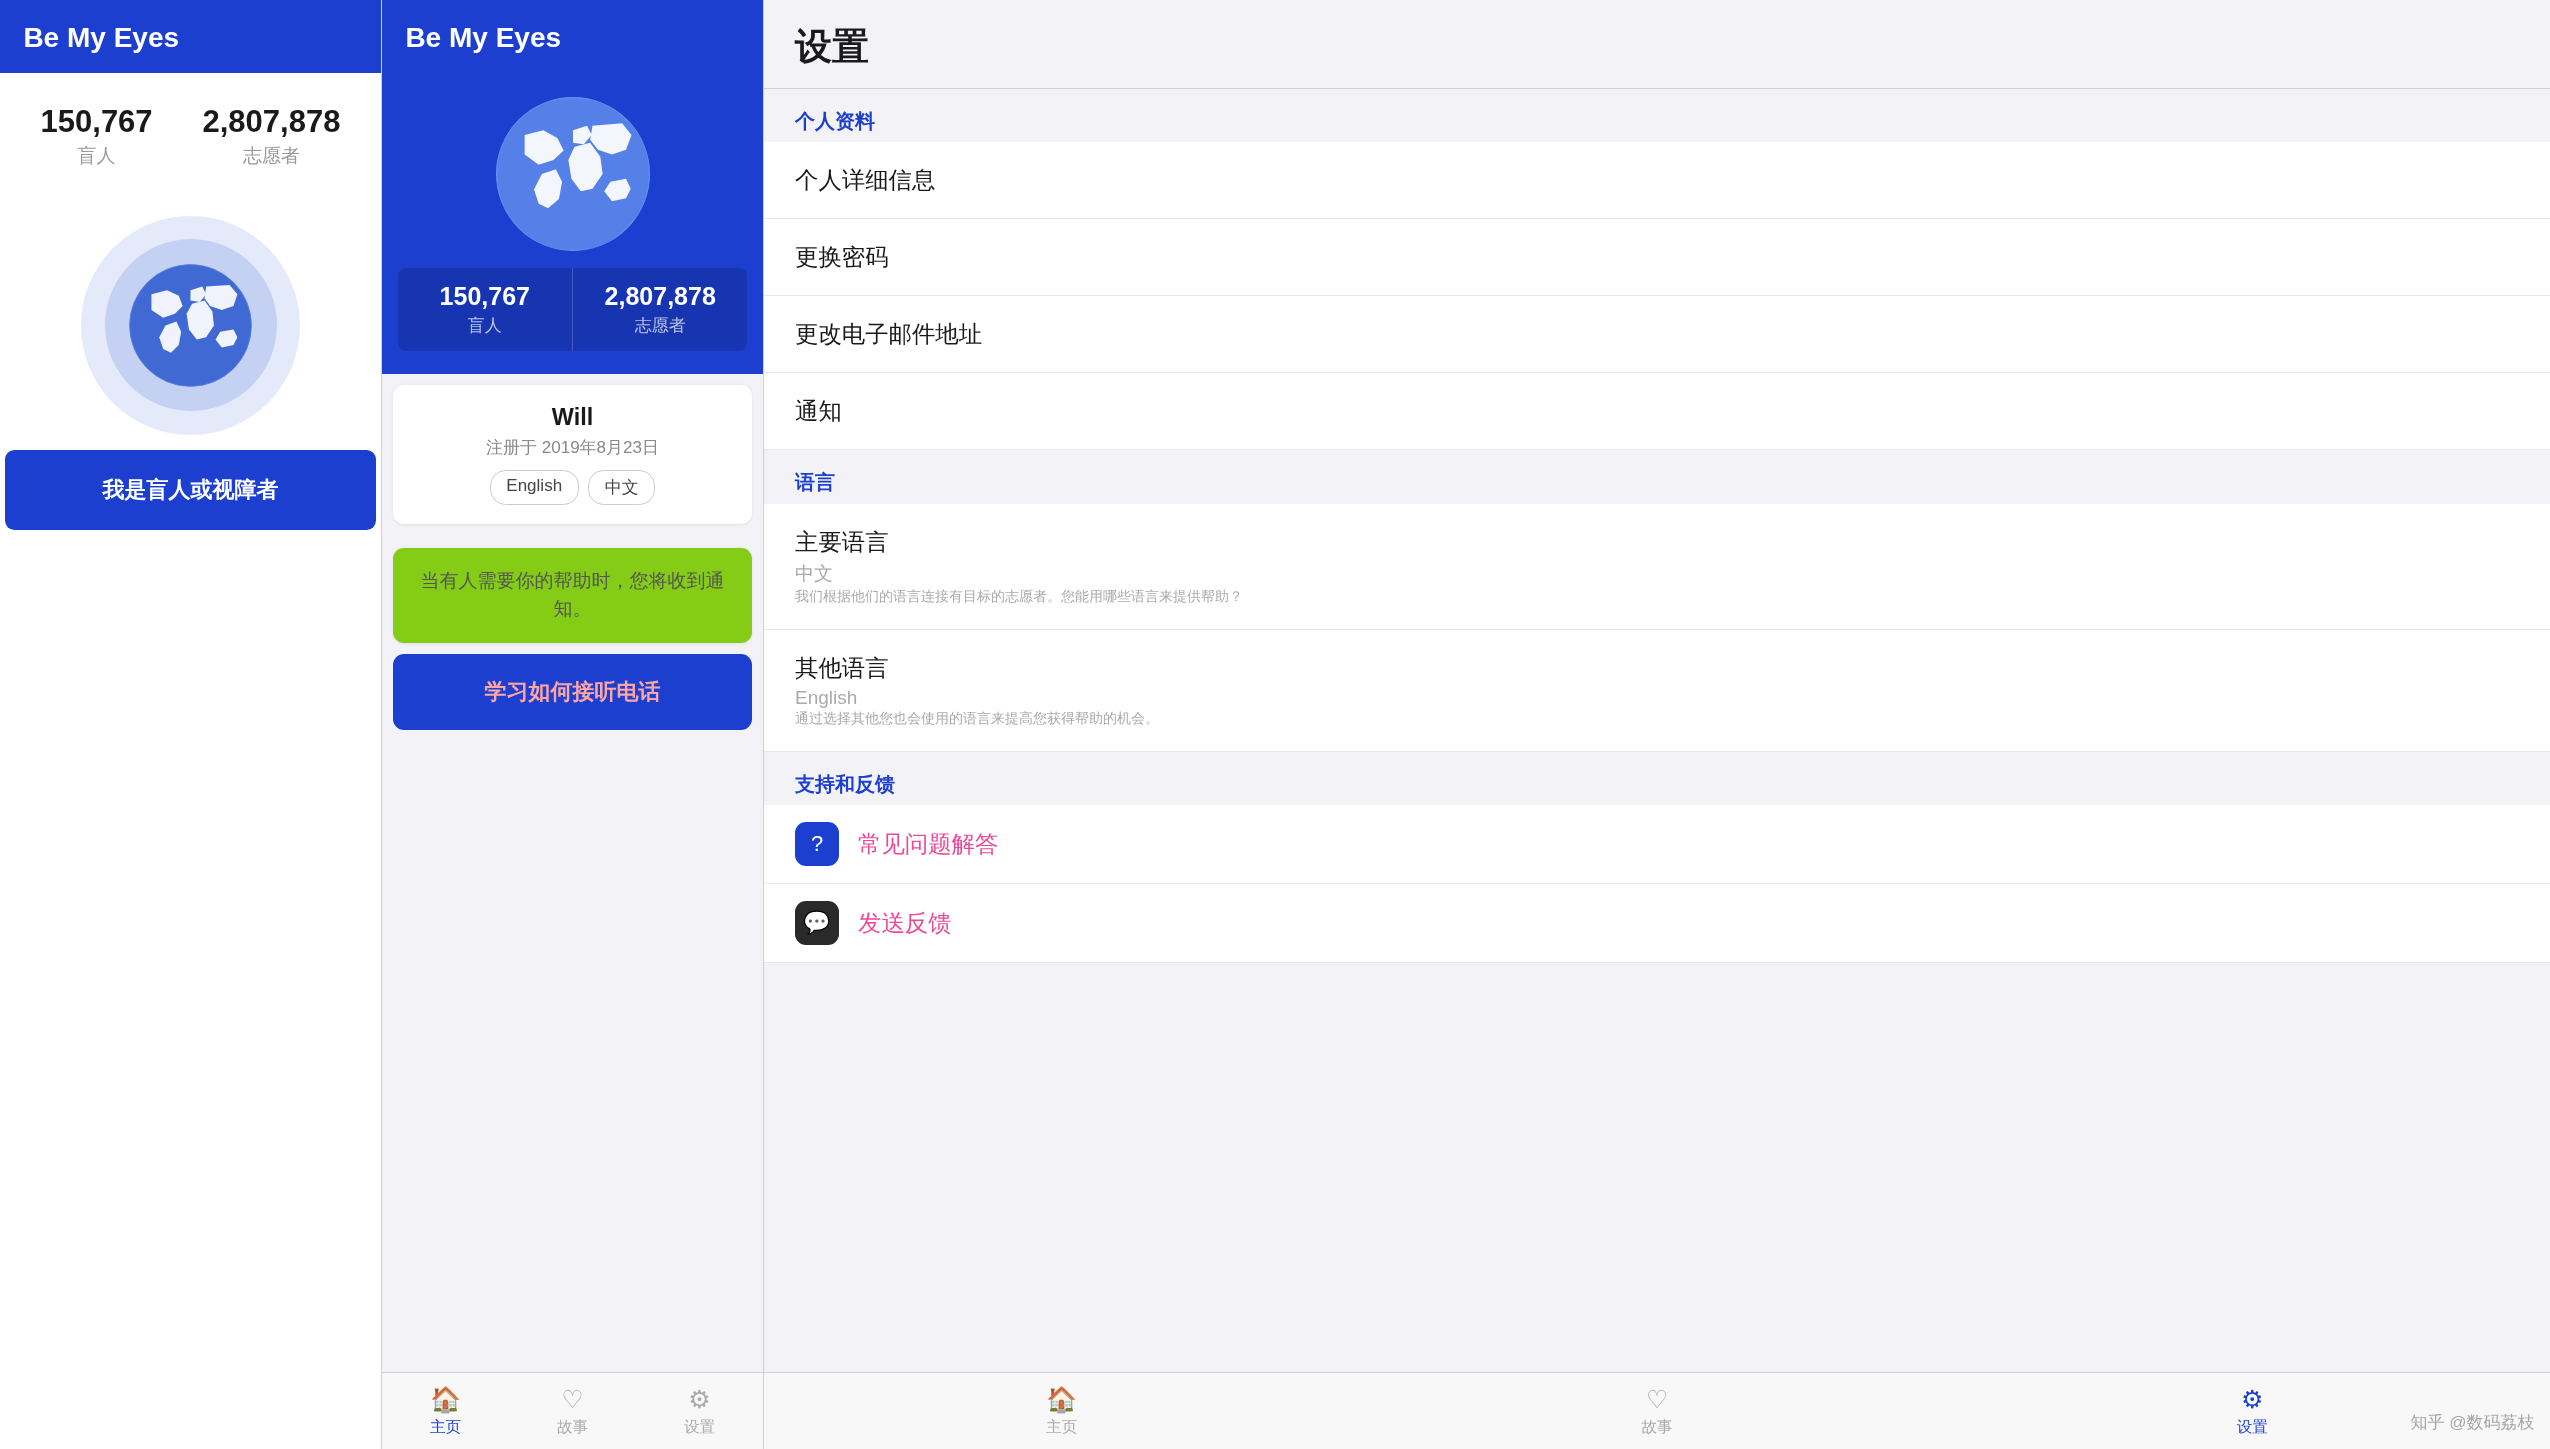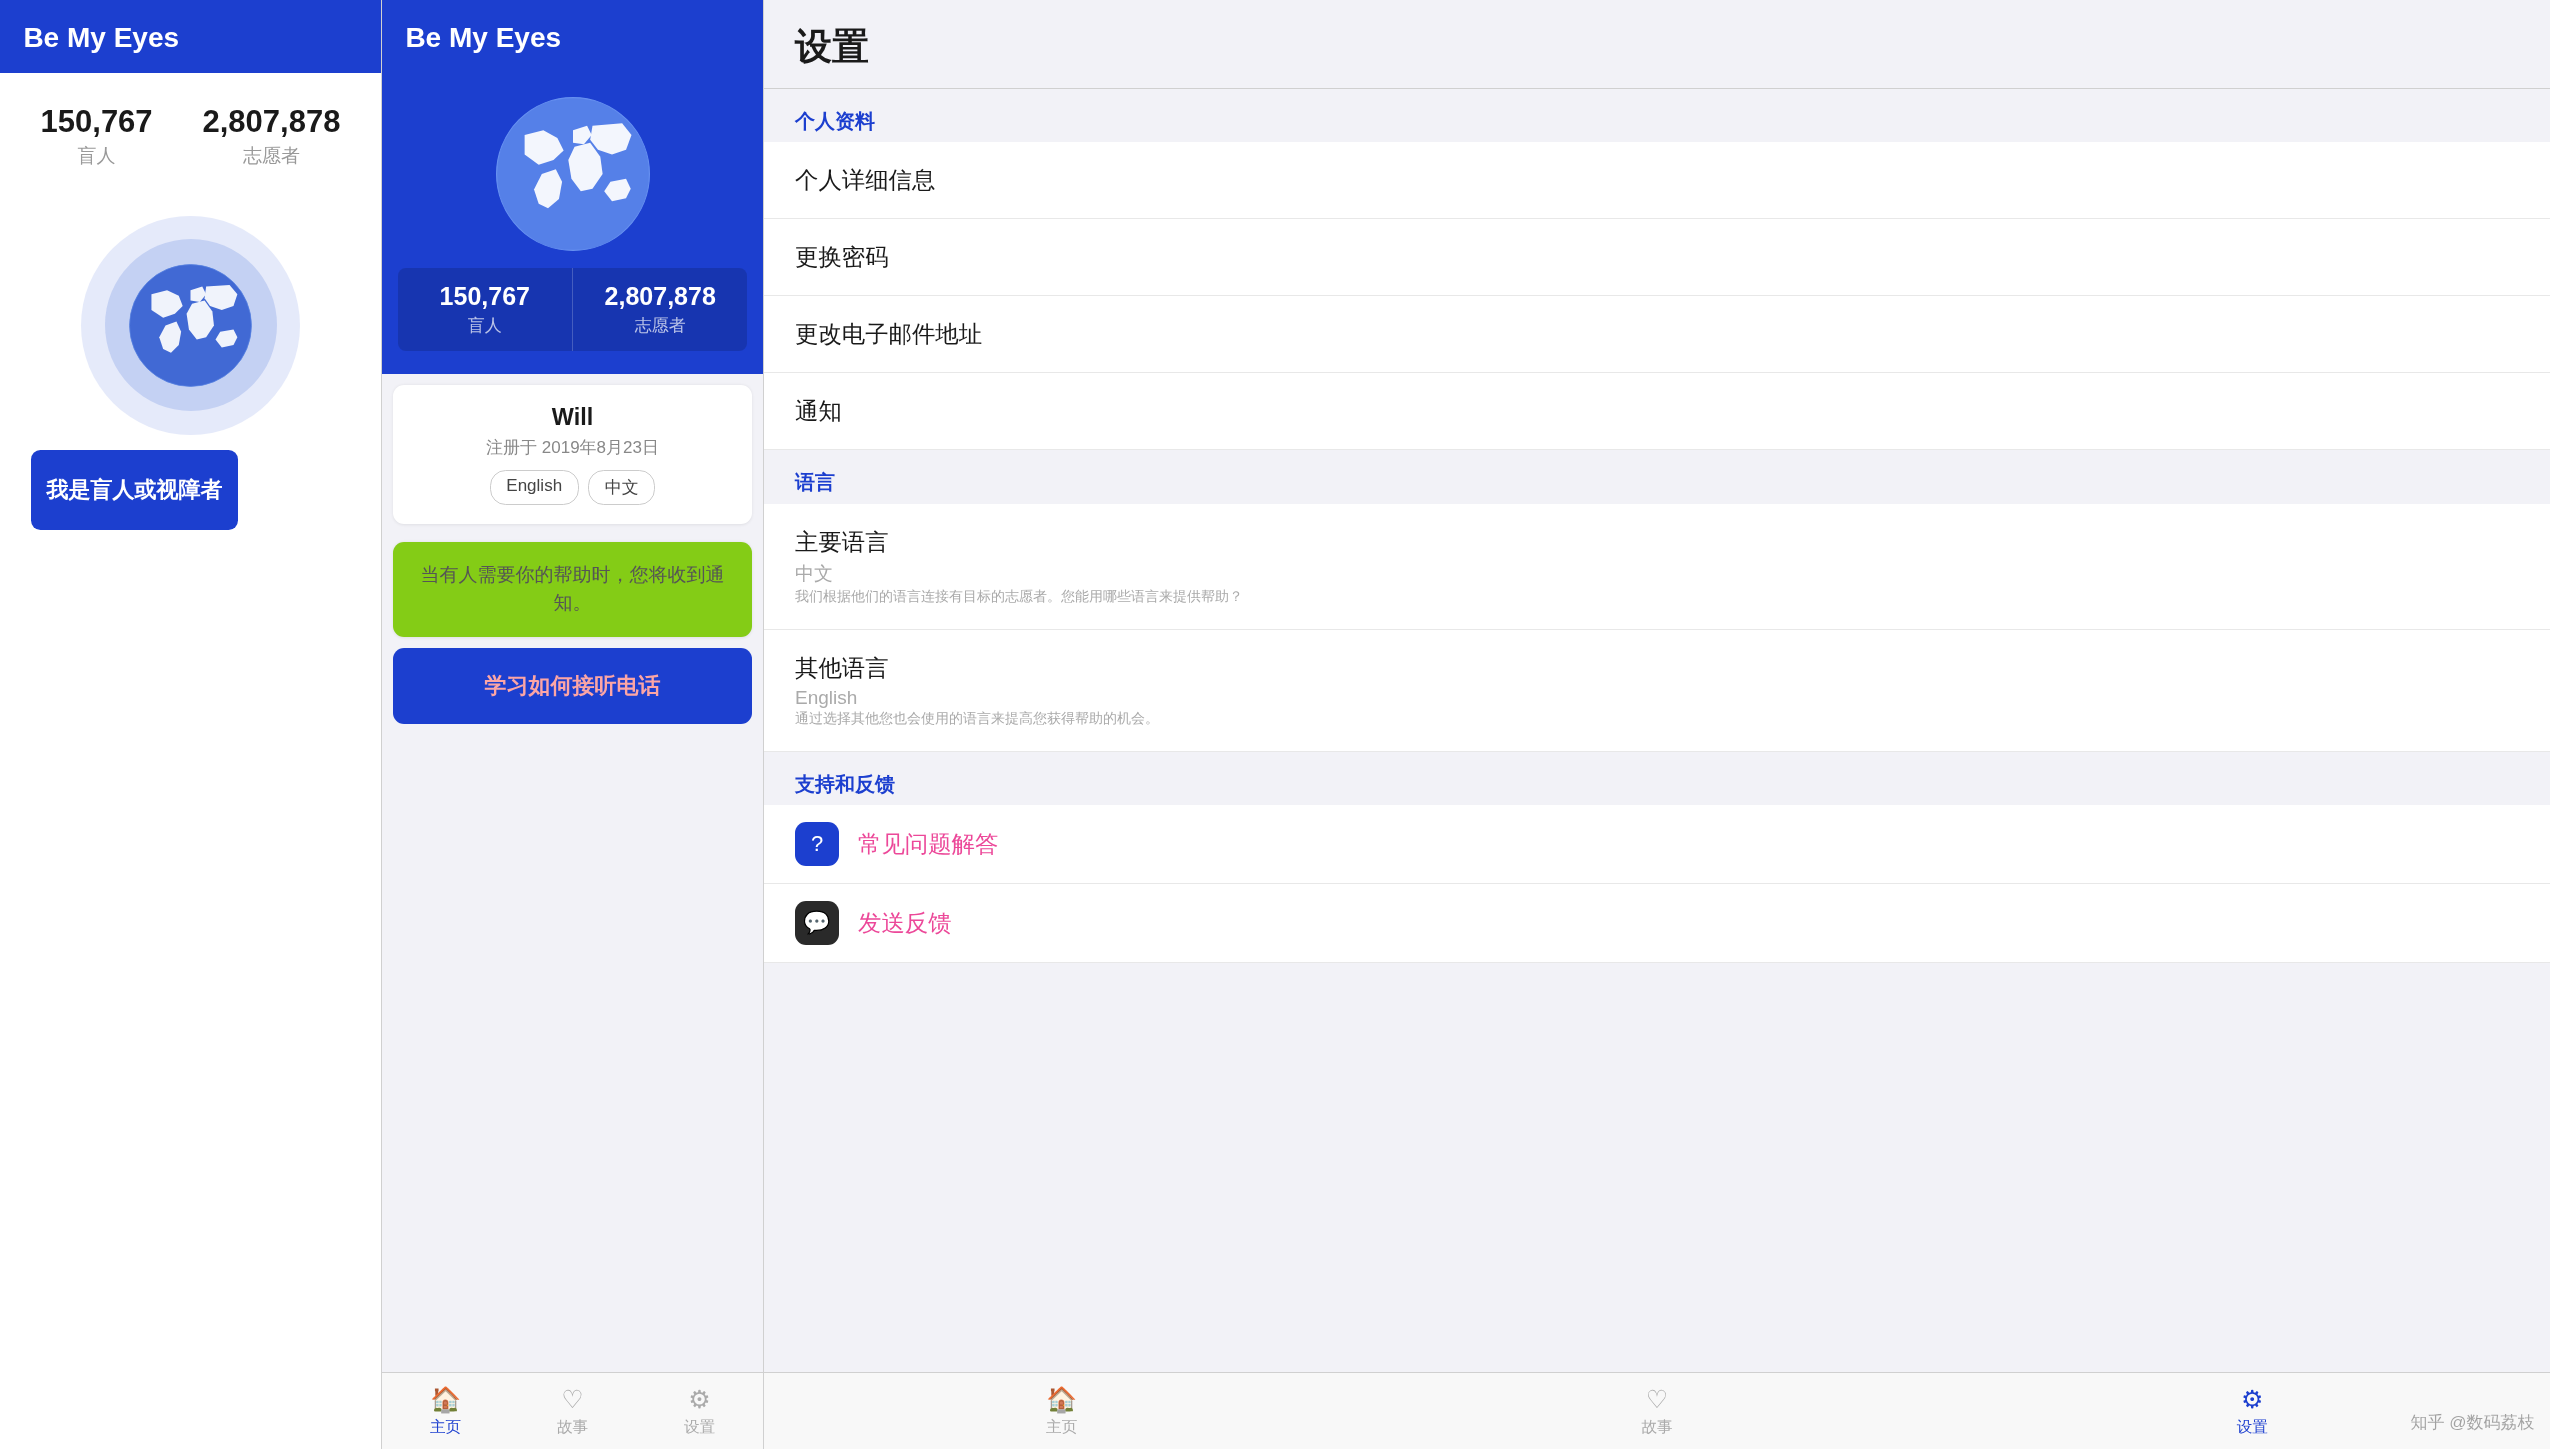--- a/index.html
+++ b/index.html
@@ -96,23 +96,23 @@
     .panel-1-tagline {
       text-align: center;
       font-size: 26.5px;
       font-weight: 500;
       color: #1a1a1a;
       padding: 23.4px 23.4px 31px;
       line-height: 1.4;
     }
 
     .panel-1-buttons {
-      padding: 0 31px;
-      display: flex;
-      flex-direction: row;
+      padding: 0 5px;
+      display: flex;
+      flex-direction: column;
       gap: 4px;
     }
     .btn-primary {
       background: #1c3fcf;
       color: #ffffff;
       border: none;
       border-radius: 9.4px;
       padding: 25px 15.6px;
       font-size: 22px;
       font-weight: 600;
@@ -173,21 +173,21 @@
     }
     .hero-stat-label {
       font-size: 17px;
       color: rgba(255,255,255,0.7);
       display: block;
       margin-top: 3.1px;
     }
 
     .user-card {
       background: #ffffff;
-      margin: 11px 11px 7px;
+      margin: 11px 11px 13px;
       border-radius: 11px;
       padding: 19px 14px;
       text-align: center;
       box-shadow: 0 0.8px 3.1px rgba(0,0,0,0.08);
     }
     .user-name {
       font-size: 23.4px;
       font-weight: 600;
       color: #1a1a1a;
       display: block;

